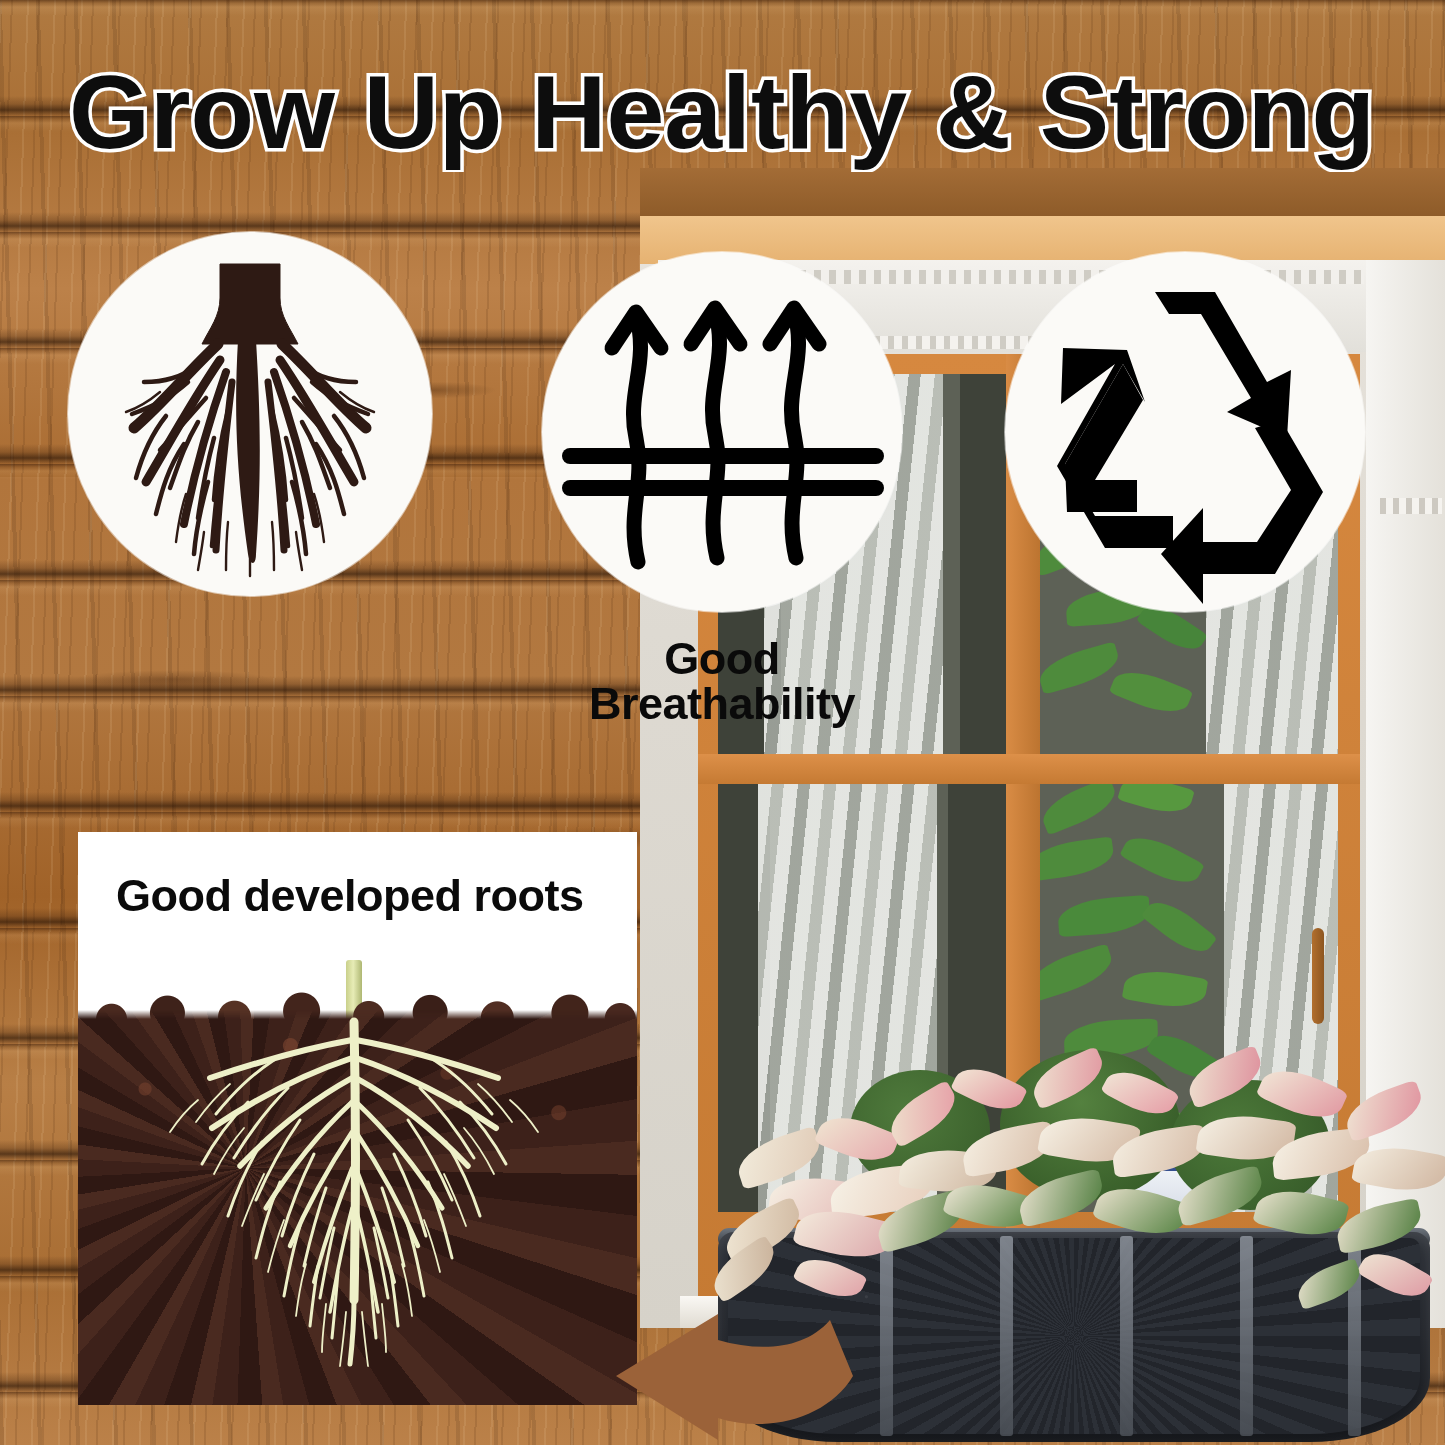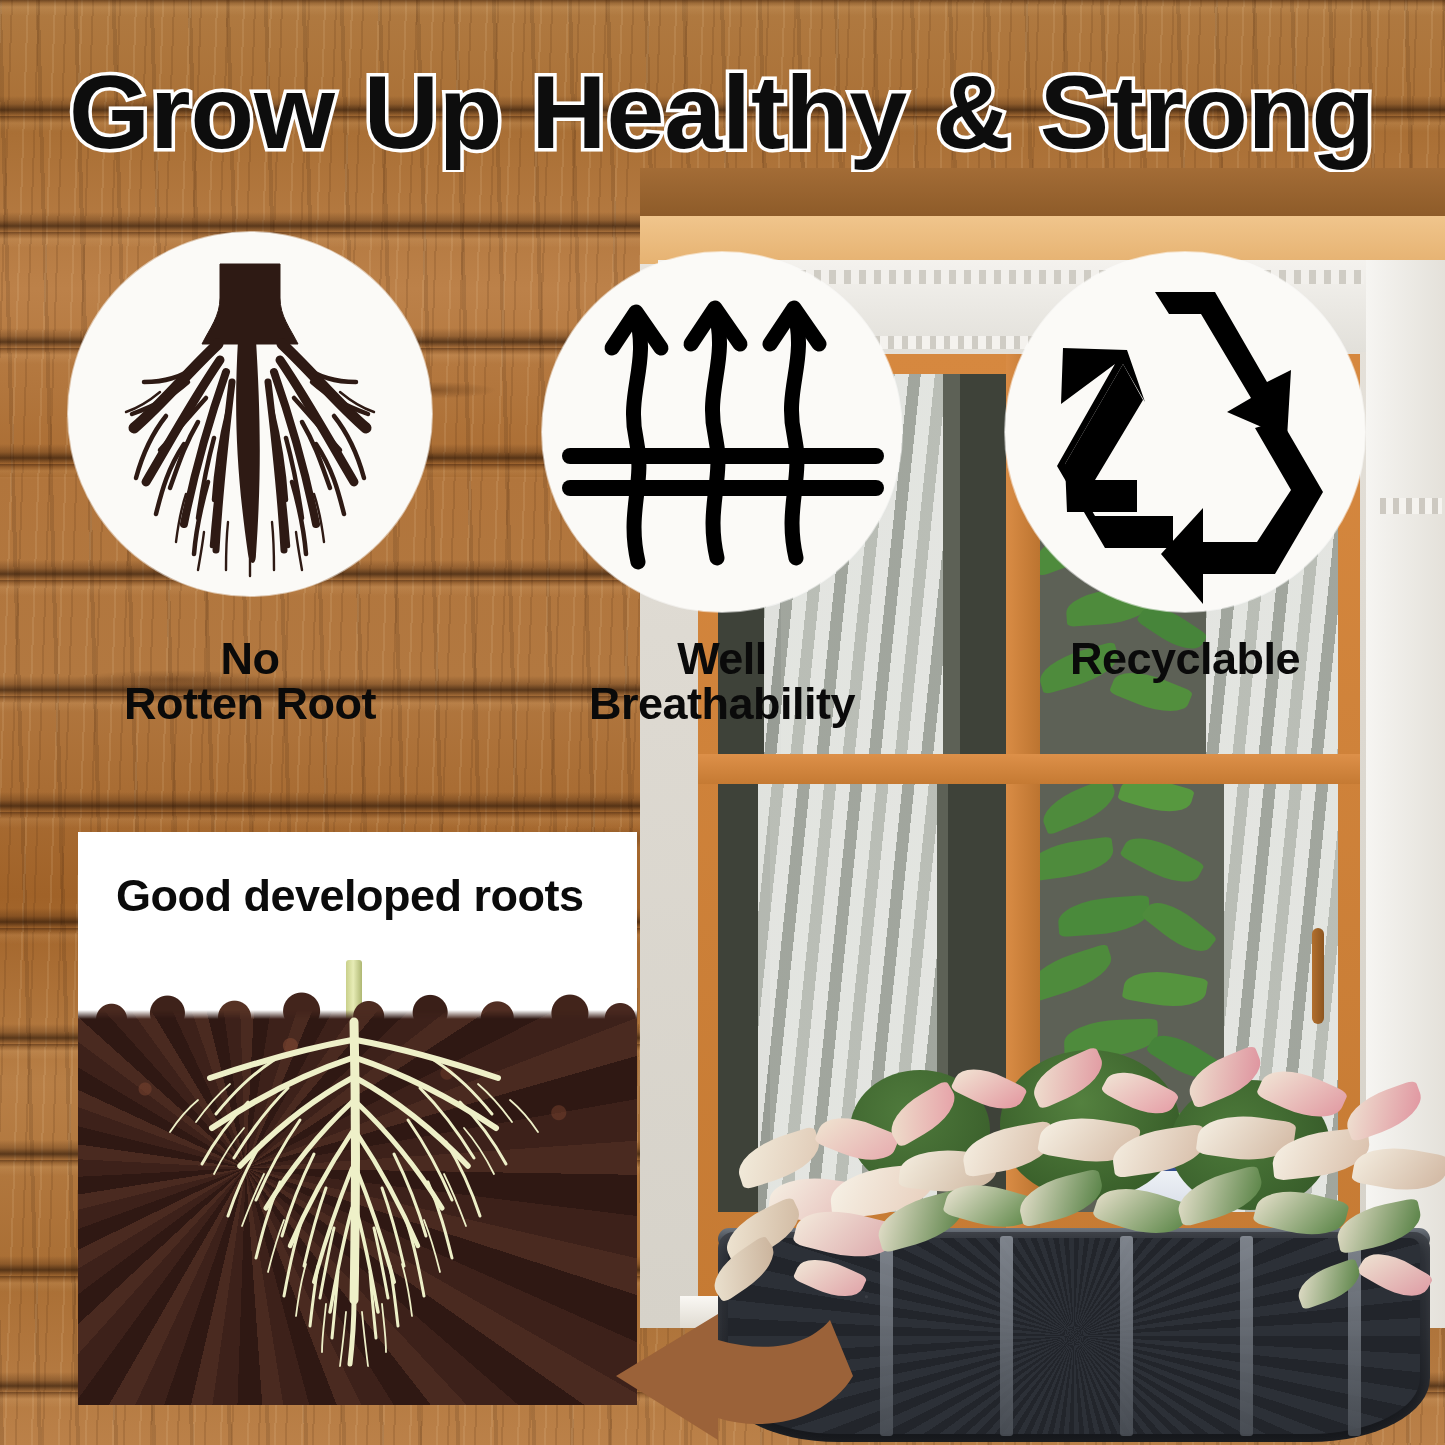--- a/index.html
+++ b/index.html
@@ -343,60 +343,57 @@
           <path d="M260 206 C270 220 276 232 282 246"></path>
           <path d="M246 262 C252 280 254 294 256 310"></path>
           <path d="M204 290 C206 310 206 324 206 338"></path>
           <path d="M182 300 C182 320 182 332 182 344"></path>
           <path d="M136 300 C134 316 132 326 130 338"></path>
           <path d="M228 300 C230 316 232 326 234 338"></path>
         </g>
       </g>
     </svg>
   </div>
-  <div class="feat-label" style="left:10px;top:636px;width:480px;">No
-Rotten Root</div>
 
   <div class="feature" style="left:542px;top:252px;width:360px;height:360px;">
     <div class="circle" style="left:0;top:0;width:360px;height:360px;"></div>
     <svg class="icon-svg" viewBox="0 0 360 360">
       <g stroke="#000000" fill="none" stroke-width="15" stroke-linecap="round" stroke-linejoin="round">
 
         <path d="M94 62 C108 112 84 140 94 186 C104 232 84 258 96 310"></path>
         <path d="M173 58 C187 108 163 136 173 182 C183 228 163 254 175 306"></path>
         <path d="M252 58 C266 108 242 136 252 182 C262 228 242 254 254 306"></path>
 
         <path d="M70 96 L94 60 L119 96"></path>
         <path d="M149 92 L173 56 L198 92"></path>
         <path d="M228 92 L252 56 L277 92"></path>
       </g>
 
       <rect x="20" y="196" width="322" height="16" rx="8" fill="#000000"></rect>
       <rect x="20" y="228" width="322" height="16" rx="8" fill="#000000"></rect>
     </svg>
   </div>
-  <div class="feat-label" style="left:482px;top:636px;width:480px;">Well
+  <div class="feat-label" style="left:482px;top:636px;width:480px;">Good
 Breathability</div>
 
   <div class="feature" style="left:1005px;top:252px;width:360px;height:360px;">
     <div class="circle" style="left:0;top:0;width:360px;height:360px;"></div>
     <svg class="icon-svg" viewBox="0 0 360 360">
       <g fill="#000000">
 
         <path d="M150 40 L210 40 L262 130 L286 118 L282 186 L222 160 L246 146 L196 62 L164 62 Z"></path>
 
         <path d="M140 150 L118 112 L60 212 L90 264 L168 264 L168 296 L100 296 L52 214 L110 112 L56 152 L58 96 L122 98 Z"></path>
 
         <path d="M276 168 L318 240 L270 322 L198 322 L198 352 L156 302 L198 256 L198 290 L252 290 L286 238 L250 176 Z"></path>
 
         <path d="M118 112 L138 148 L90 228 L132 228 L132 260 L62 260 L60 212 Z"></path>
       </g>
     </svg>
   </div>
-  <div class="feat-label" style="left:955px;top:636px;width:460px;">Recyclable</div>
 
   <div class="root-panel">
     <div class="rp-title">Good developed roots</div>
     <div class="rp-stem"></div>
     <div class="rp-soil-crest"></div>
     <div class="rp-soil"></div>
 
     <svg style="position:absolute;left:0;top:150px;width:559px;height:423px;" viewBox="0 0 559 423">
       <g stroke="#eef0c8" fill="none" stroke-linecap="round">
 

